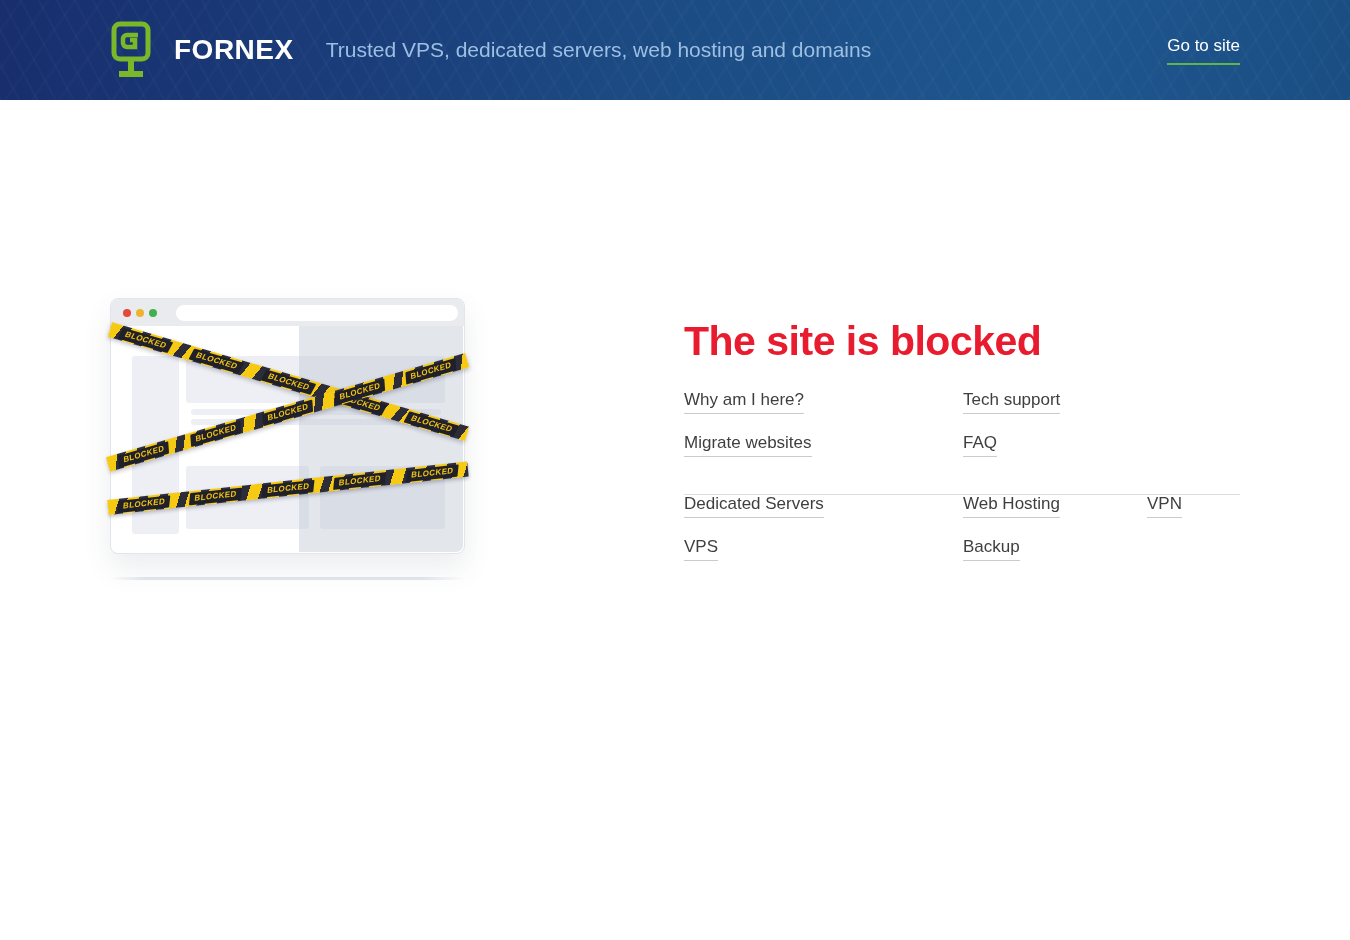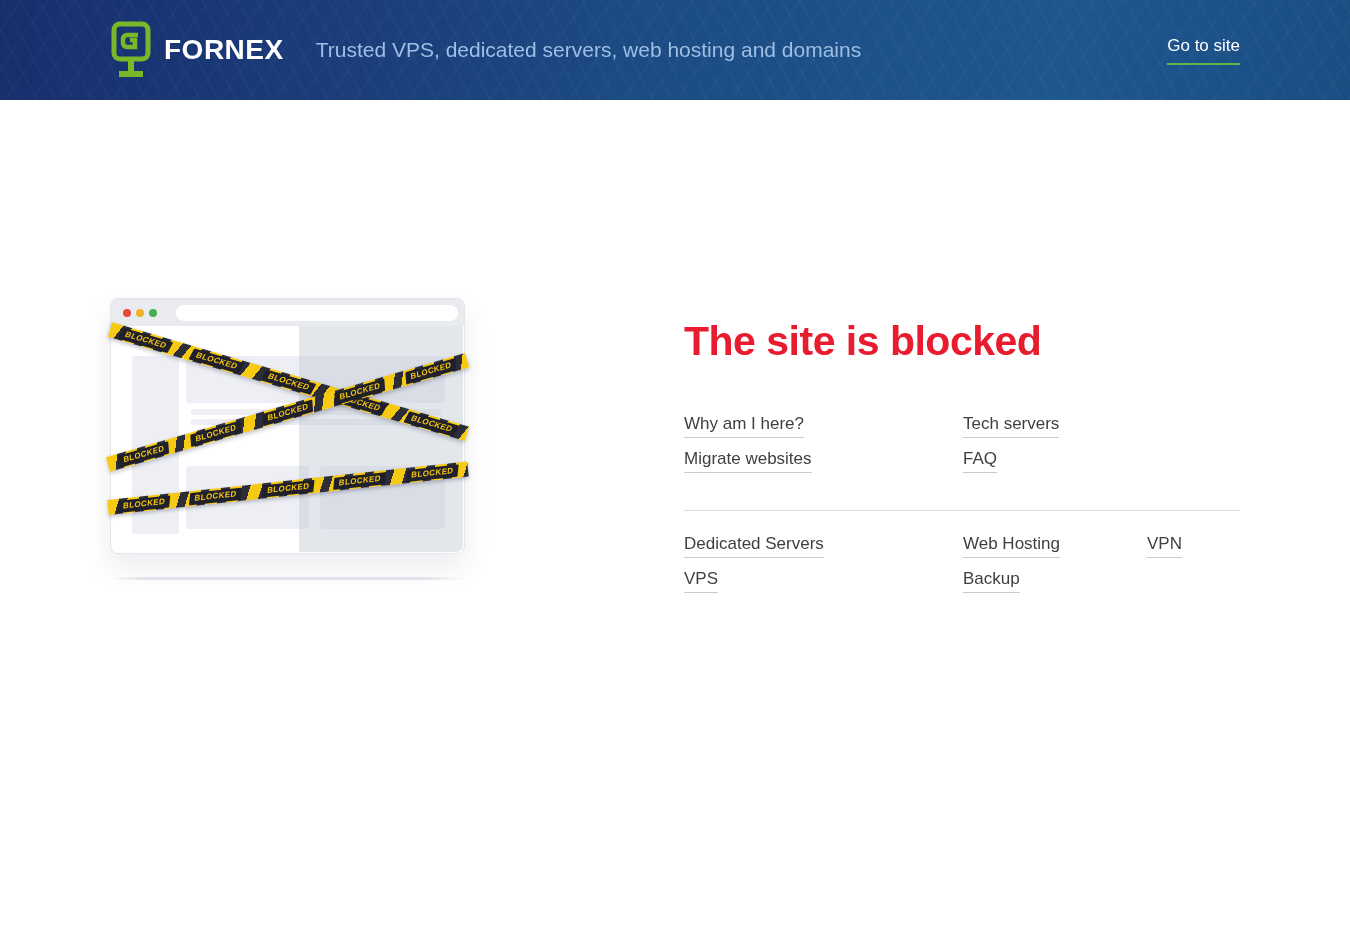--- a/index.html
+++ b/index.html
@@ -18,40 +18,40 @@
     display:flex; align-items:center; padding:0 110px;
   }
   .header::after{
     content:""; position:absolute; inset:0; pointer-events:none;
     background:
       repeating-linear-gradient(62deg, rgba(255,255,255,0.022) 0 2px, transparent 2px 16px),
       repeating-linear-gradient(-55deg, rgba(255,255,255,0.015) 0 3px, transparent 3px 22px);
   }
   .brand { display:flex; align-items:center; position:relative; z-index:1; }
   .brand-name {
-    color:#ffffff; font-size:28px; font-weight:800; letter-spacing:0.5px; margin-left:12px;
+    color:#ffffff; font-size:28px; font-weight:800; letter-spacing:0.5px; margin-left:22px;
   }
   .tagline {
     color:#9dbfe4; font-size:21px; font-weight:400; margin-left:32px; position:relative; z-index:1;
   }
   .go-to-site {
     margin-left:auto; position:relative; z-index:1;
     color:#ffffff; font-size:17px; text-decoration:none; cursor:pointer;
     border-bottom:2px solid #5cb648; padding-bottom:7px;
   }
 
   
   .page-title {
     position:absolute; left:684px; top:319px;
     font-size:41px; font-weight:800; letter-spacing:-0.5px; line-height:1.1;
     color:#e81c2e;
   }
   .info-col { position:absolute; left:684px; top:391px; width:556px; }
   .sec-heading { font-size:19px; line-height:1; font-weight:700; color:#1d1d1f; }
-  .links-grid { display:grid; margin-top:24px; row-gap:12px; }
+  .links-grid { display:grid; row-gap:20px; }
   .help-grid { grid-template-columns:279px 1fr; }
   .svc-grid  { grid-template-columns:279px 184px 1fr; }
   .ulink {
     justify-self:start; font-size:17px; line-height:1; color:#3f3f41;
     text-decoration:none; cursor:pointer;
     border-bottom:1px solid #c9cbcd; padding-bottom:5px;
   }
   .divider { border:none; border-top:1px solid #dcdcde; margin-top:37px; width:556px; }
   .svc-heading { margin-top:34px; }
 
@@ -166,21 +166,21 @@
   </div>
 </div>
 <div class="ground-shadow"></div>
 
 <h1 class="page-title">The site is blocked</h1>
 
 <div class="info-col">
 
   <div class="links-grid help-grid">
     <a class="ulink">Why am I here?</a>
-    <a class="ulink">Tech servers</a>
+    <a class="ulink">Tech support</a>
     <a class="ulink">Migrate websites</a>
     <a class="ulink">FAQ</a>
   </div>
 
   <hr class="divider">
 
   <div class="links-grid svc-grid">
     <a class="ulink">Dedicated Servers</a>
     <a class="ulink">Web Hosting</a>
     <a class="ulink">VPN</a>

